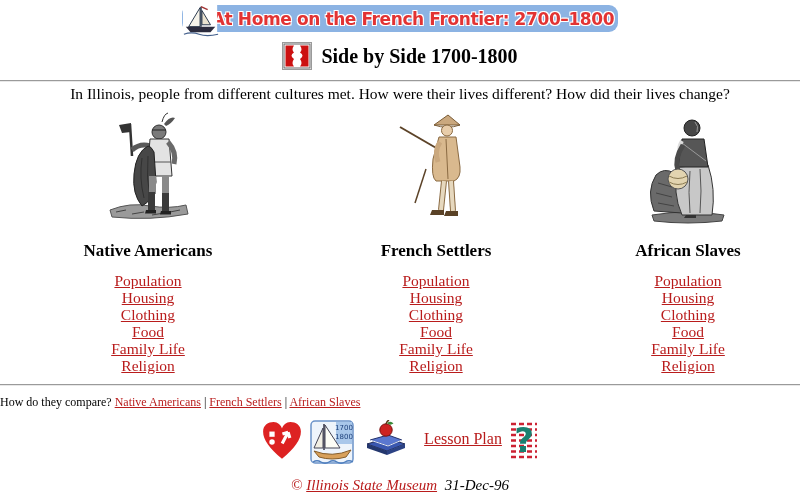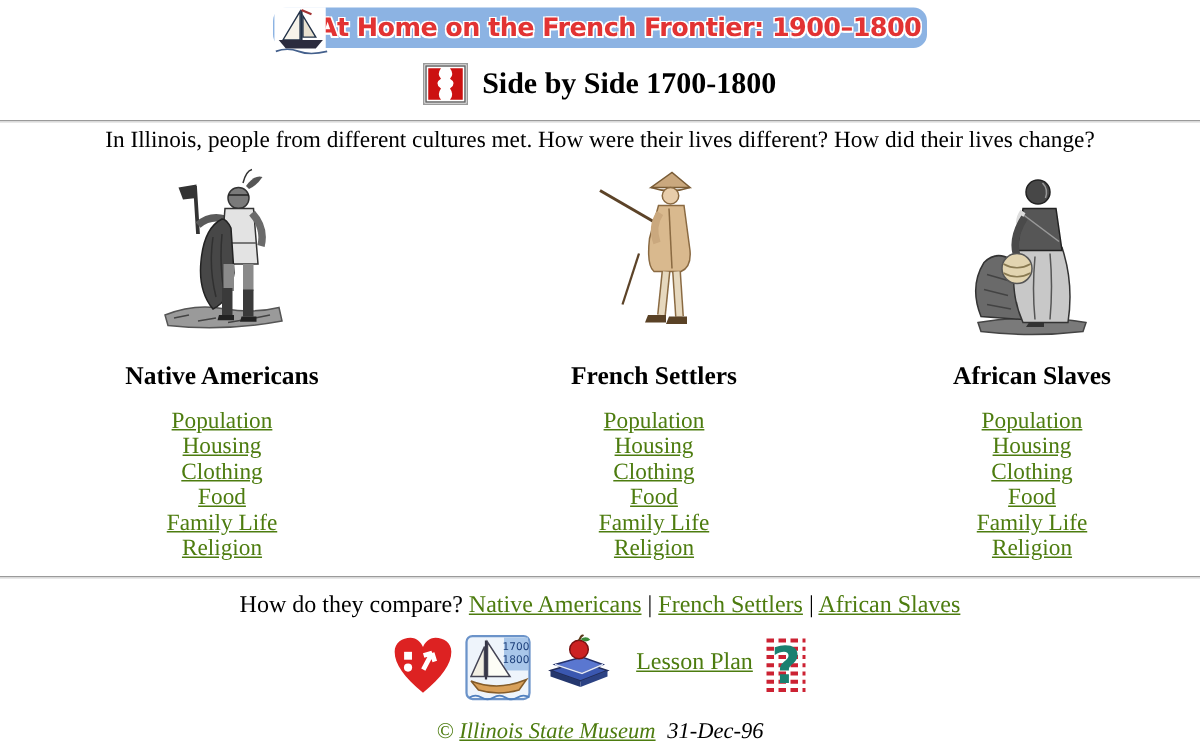--- a/index.html
+++ b/index.html
@@ -1,20 +1,20 @@
 <!DOCTYPE html>
 <html><head>
 <meta charset="utf-8">
 <style>
   html,body { margin:0; padding:0; }
   body {
     width:800px; height:496px; overflow:hidden; background:#ffffff;
     font-family:"Liberation Serif", serif; color:#000;
   }
-  a { color:#4d7c0f; text-decoration:underline; cursor:pointer; }
+  a { color:#b91c1c; text-decoration:underline; cursor:pointer; }
 
   
   .banner {
     width:436px; height:27px; margin:5px auto 0; position:relative;
     background:#8cb3e3; border-radius:9px;
     display:flex; align-items:center; justify-content:center;
   }
   .banner-title {
     font-family:"DejaVu Sans", sans-serif; font-weight:bold; font-size:17px;
     color:#e23333; letter-spacing:-0.4px; white-space:nowrap; padding-left:26px;
@@ -33,21 +33,21 @@
 
   
   .cols { display:flex; margin-top:6px; }
   .col { text-align:center; }
   .col-1 { width:37%; } .col-2 { width:35%; } .col-3 { width:28%; }
   .fig { height:116px; display:flex; align-items:flex-end; justify-content:center; }
   .col-heading { margin-top:16px; font-size:17px; font-weight:bold; }
   .col-links { margin-top:11px; font-size:15.5px; line-height:17px; }
   .col-links a { display:block; }
 
-  .compare { text-align:center; font-size:16px; margin-top:9px; }
+  .compare { text-align:left; font-size:12px; margin-top:9px; }
   .compare .sep { color:#000; }
 
   .icons-row { margin-top:10px; height:48px; display:flex; justify-content:center; align-items:flex-start; gap:7px; }
   .icon-btn { display:inline-flex; align-items:center; text-decoration:none; }
   .lesson-group { display:flex; align-items:center; gap:15px; }
   .lesson-link { font-size:16px; }
 
   .credit { text-align:center; margin-top:9px; font-size:15px; font-style:italic; }
   .credit .copy { text-decoration:none; }
   .credit .date { color:#000; margin-left:4px; }
@@ -58,21 +58,21 @@
 <div class="banner">
   <svg class="banner-ship" viewBox="0 0 40 34">
     <rect width="36" height="30" x="1" y="1" fill="#ffffff"></rect>
     <line x1="20" y1="3" x2="20" y2="24" stroke="#223248" stroke-width="1.5"></line>
     <line x1="20" y1="3" x2="27" y2="6" stroke="#a33333" stroke-width="1.5"></line>
     <path d="M19,4 L7,24 L19,24 Z" fill="#f6f3ea" stroke="#223248" stroke-width="1"></path>
     <path d="M21,7 L30,22 L21,22 Z" fill="#e9e2d0" stroke="#223248" stroke-width="1"></path>
     <path d="M4,24 L35,24 L30,30 L9,30 Z" fill="#2c2c3e"></path>
     <path d="M2,32 Q10,29 18,32 T 38,32" stroke="#44608c" stroke-width="1.2" fill="none"></path>
   </svg>
-  <span class="banner-title">At Home on the French Frontier: 1900–1800</span>
+  <span class="banner-title">At Home on the French Frontier: 2700–1800</span>
 </div>
 
 <div class="title-row">
   <svg class="sbs-icon" viewBox="0 0 30 28">
     <rect x="0.5" y="0.5" width="29" height="27" fill="#ffffff" stroke="#9a9a9a"></rect>
     <rect x="2" y="2" width="26" height="24" fill="none" stroke="#666666"></rect>
     <path d="M3.5,3.5 H12 Q9,7.5 12,10.5 Q7,13.5 12,17 Q9,21 12,24.5 H3.5 Z" fill="#cc1111"></path>
     <path d="M26.5,3.5 H18 Q21,7.5 18,10.5 Q23,13.5 18,17 Q21,21 18,24.5 H26.5 Z" fill="#cc1111"></path>
   </svg>
   <span class="page-title">Side by Side 1700-1800</span>

